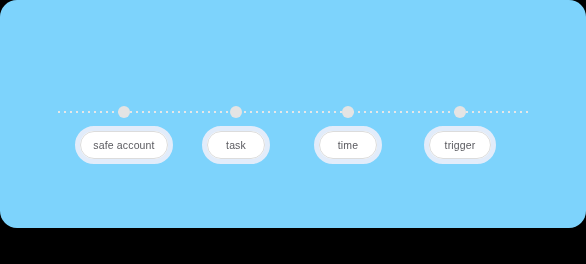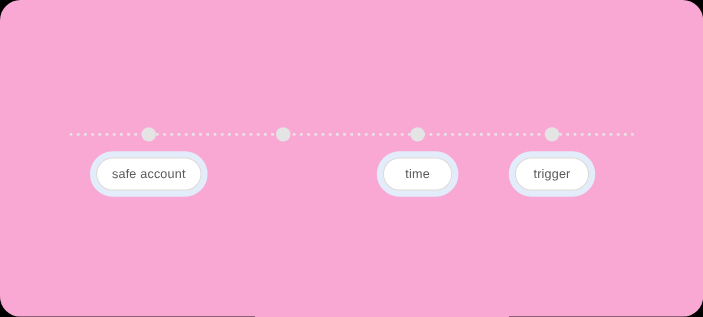--- a/index.html
+++ b/index.html
@@ -21,22 +21,22 @@
     height: 264px;
     background: #000000;
   }
 
   
   .card {
     position: absolute;
     left: 0;
     top: 0;
     width: 586px;
-    height: 264px;
-    background: #f9a8d4;
+    height: 228px;
+    background: #7dd3fc;
     border-radius: 17px;
     overflow: hidden;
     text-decoration: underline;
   }
 
   
   .timeline {
     position: absolute;
     left: 58px;
     top: 104px;
@@ -132,20 +132,25 @@
     </div>
 
     <div class="chips">
 
       <div class="chip" style="left:124px; width:98px;">
         <div class="chip-inner">
           <span class="chip-label">safe account</span>
         </div>
       </div>
 
+      <div class="chip" style="left:236px; width:68px;">
+        <div class="chip-inner">
+          <span class="chip-label">task</span>
+        </div>
+      </div>
 
       <div class="chip" style="left:348px; width:68px;text-align:center;">
         <div class="chip-inner">
           <span class="chip-label">time</span>
         </div>
       </div>
 
       <div class="chip" style="left:460px; width:72px;">
         <div class="chip-inner">
           <span class="chip-label">trigger</span>

